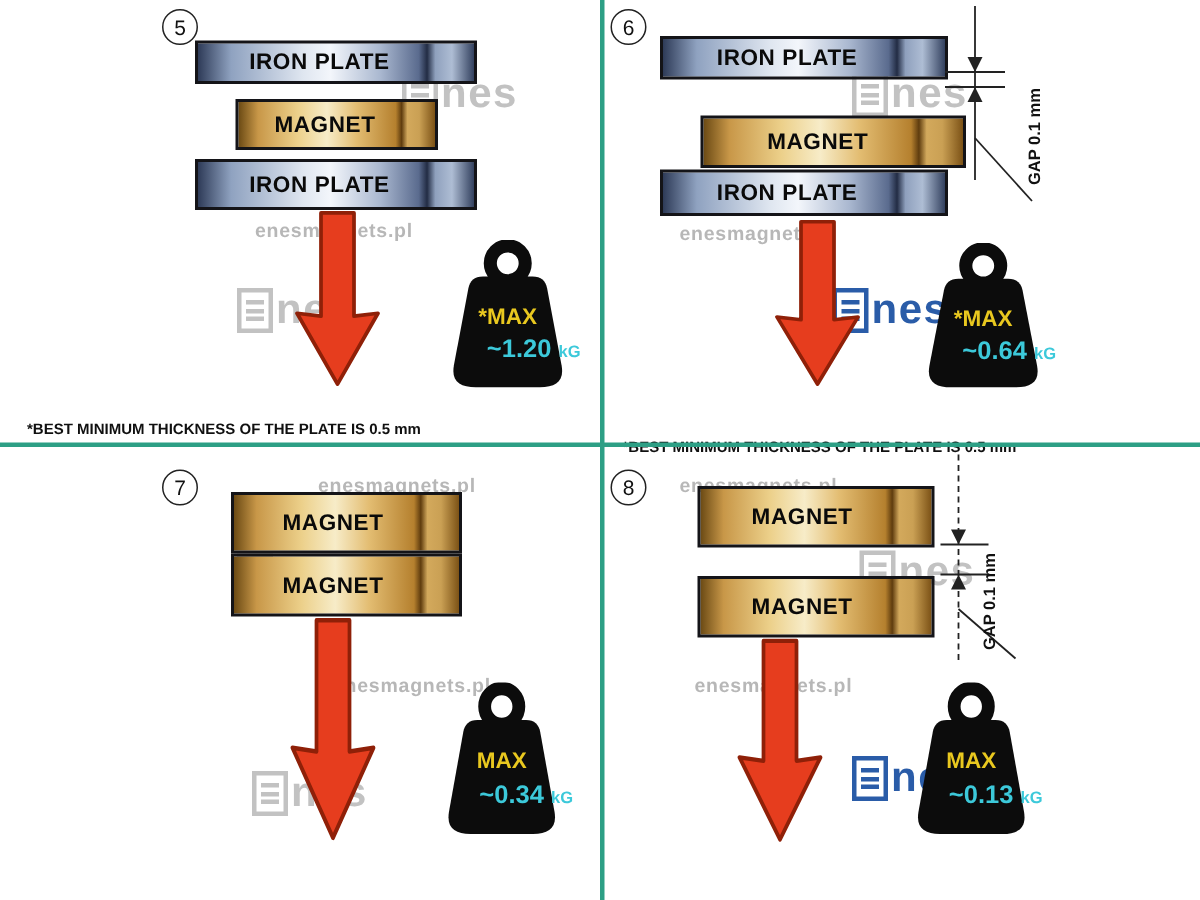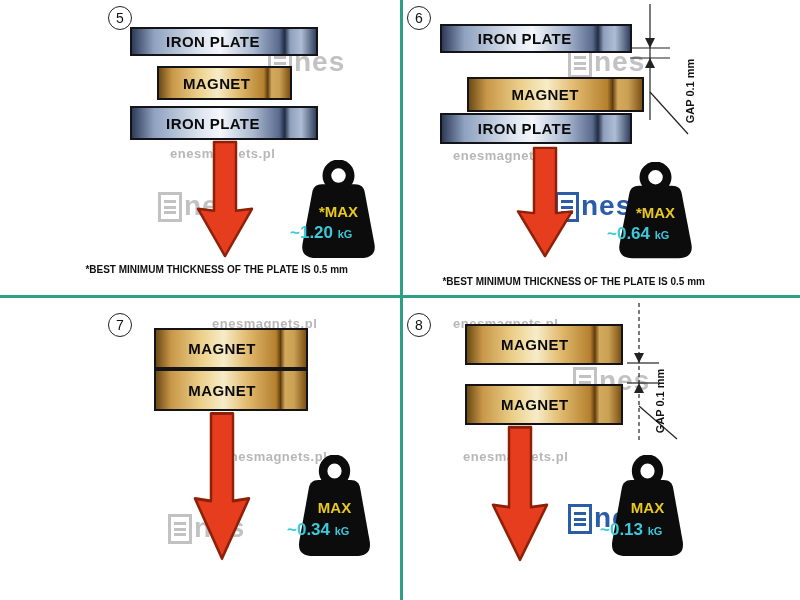--- a/index.html
+++ b/index.html
@@ -24,26 +24,26 @@
               #aab8d0 66%, #5a6b8e 80%, #222c44 83%, #8fa0bd 86%, #aebdd4 92%, #33415f 100%);}
   .bar.magnet {background:linear-gradient(90deg,#6b4a14 0%, #c89748 10%, #ecd08a 30%, #f7ecc8 45%,
                #e3bd72 60%, #b5802e 80%, #5f3c0e 83%, #d3a95c 86%, #caa054 92%, #7c5216 100%);}
 
   .arrow {position:absolute; z-index:2;}
 
   .weight {position:absolute; z-index:2;}
   .weight svg {position:absolute; left:0; top:0; width:100%; height:100%; display:block;}
   .weight .w-label {position:absolute; left:0; right:0; top:42%; text-align:center;
                     color:#e9c81f; font-weight:bold; font-size:15px; z-index:2;}
-  .weight .w-value {position:absolute; left:0; right:0; top:62%; text-align:left;
+  .weight .w-value {position:absolute; left:0; right:0; top:62%; text-align:right;
                     color:#3cc9da; font-weight:bold; font-size:17px; z-index:2; white-space:nowrap;}
   .weight .w-unit {font-size:11px;}
 
   .footnote {position:absolute; font-size:10px; font-weight:bold; color:#101010;
-             text-align:right; white-space:nowrap; z-index:2;}
+             text-align:left; white-space:nowrap; z-index:2;margin-top:17px;}
 
   .dim {position:absolute; z-index:2;}
   .vtext {position:absolute; width:100px; height:14px; font-size:11px; font-weight:bold;
           color:#111; text-align:center; white-space:nowrap; transform:rotate(-90deg);
           transform-origin:center; z-index:2;}
 
   .wm-site {position:absolute; color:#b7b7b7; font-size:13px; font-weight:bold;
             letter-spacing:0.5px; z-index:1;}
   .enes {position:absolute; display:flex; align-items:flex-start; z-index:1;}
   .enes .box {width:24px; height:30px; border:3px solid currentColor; box-sizing:border-box;

